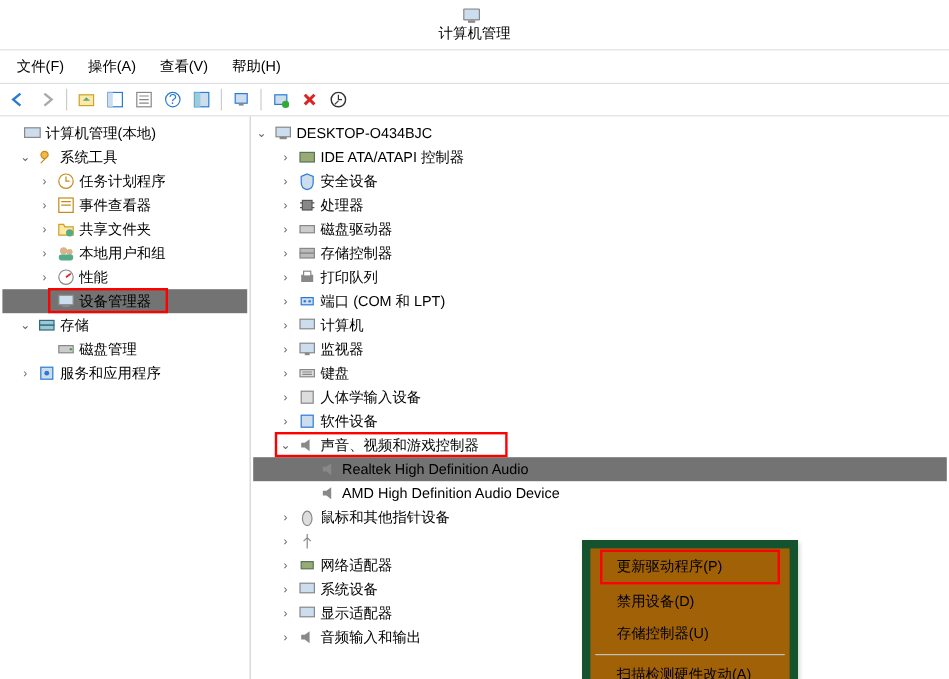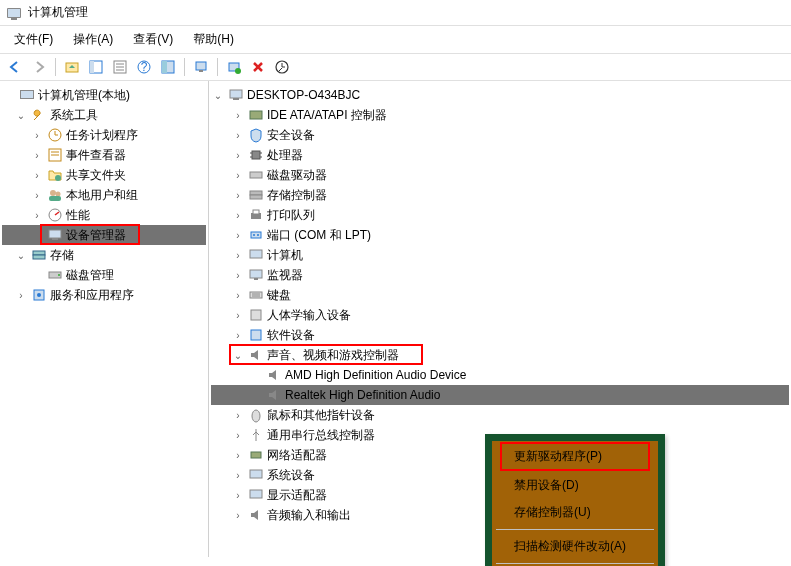--- a/index.html
+++ b/index.html
@@ -1,18 +1,18 @@
 <!DOCTYPE html>
 <html><head>
 <meta charset="utf-8">
 <style>
 * { box-sizing: border-box; margin: 0; padding: 0; font-family: "Microsoft YaHei", "Segoe UI", sans-serif; font-size: 12px; }
 body { background: #fff; width: 791px; height: 566px; overflow: hidden; }
 
-.titlebar { display: flex; align-items: center; padding: 4px 6px; border-bottom: 1px solid #e0e0e0; }
+.titlebar { display: flex; align-items: center; padding: 4px 6px; border-bottom: 1px solid #e0e0e0; flex-direction: column; }
 .titlebar .icon { width: 16px; height: 16px; margin-right: 6px; }
 .titlebar .title { font-size: 12px; }
 
 .menubar { display: flex; padding: 2px 4px; }
 .menubar .menu-item { padding: 3px 10px; cursor: default; }
 
 .toolbar { display: flex; align-items: center; padding: 2px 4px; border-top: 1px solid #e0e0e0; border-bottom: 1px solid #e0e0e0; gap: 2px; }
 .toolbar .btn { width: 22px; height: 22px; display: flex; align-items: center; justify-content: center; cursor: default; }
 .toolbar .sep { width: 1px; height: 18px; background: #ccc; margin: 0 3px; }
 
@@ -395,54 +395,53 @@
         <span class="icon">
             <svg width="16" height="16">
               <path d="M3 6 L6 6 L10 3 L10 13 L6 10 L3 10 Z" fill="#888"></path>
             </svg>
           </span>
         <span class="label">声音、视频和游戏控制器</span>
       </div>
       <div class="highlight-red" style="position:absolute;left:18px;top:-1px;width:194px;height:21px;pointer-events:none"></div>
     </div>
 
+    <div class="tree-row selected" style="padding-left:52px">
+      <span class="icon">
+          <svg width="16" height="16">
+            <path d="M3 6 L6 6 L10 3 L10 13 L6 10 L3 10 Z" fill="#888"></path>
+          </svg>
+        </span>
+      <span class="label">Realtek High Definition Audio</span>
+    </div>
     <div class="tree-row" style="padding-left:52px">
       <span class="icon">
           <svg width="16" height="16">
             <path d="M3 6 L6 6 L10 3 L10 13 L6 10 L3 10 Z" fill="#888"></path>
           </svg>
         </span>
       <span class="label">AMD High Definition Audio Device</span>
     </div>
-    <div class="tree-row selected" style="padding-left:52px">
-      <span class="icon">
-          <svg width="16" height="16">
-            <path d="M3 6 L6 6 L10 3 L10 13 L6 10 L3 10 Z" fill="#888"></path>
-          </svg>
-        </span>
-      <span class="label">Realtek High Definition Audio</span>
-    </div>
 
     <div class="tree-row" style="padding-left:20px">
         <span class="expander">›</span>
         <span class="icon">
           <svg width="16" height="16">
             <ellipse cx="8" cy="9" rx="4" ry="6" fill="#ddd" stroke="#888"></ellipse>
           </svg>
         </span>
         <span class="label">鼠标和其他指针设备</span>
       </div>
     <div class="tree-row" style="padding-left:20px">
         <span class="expander">›</span>
         <span class="icon">
           <svg width="16" height="16">
             <path d="M8 2 L8 14 M8 5 L5 8 M8 5 L11 8" stroke="#888" fill="none"></path>
           </svg>
         </span>
-        <span class="label">通用串行总线控制器</span>
       </div>
     <div class="tree-row" style="padding-left:20px">
         <span class="expander">›</span>
         <span class="icon">
           <svg width="16" height="16">
             <rect x="3" y="5" width="10" height="6" fill="#9a7" stroke="#575"></rect>
           </svg>
         </span>
         <span class="label">网络适配器</span>
       </div>

